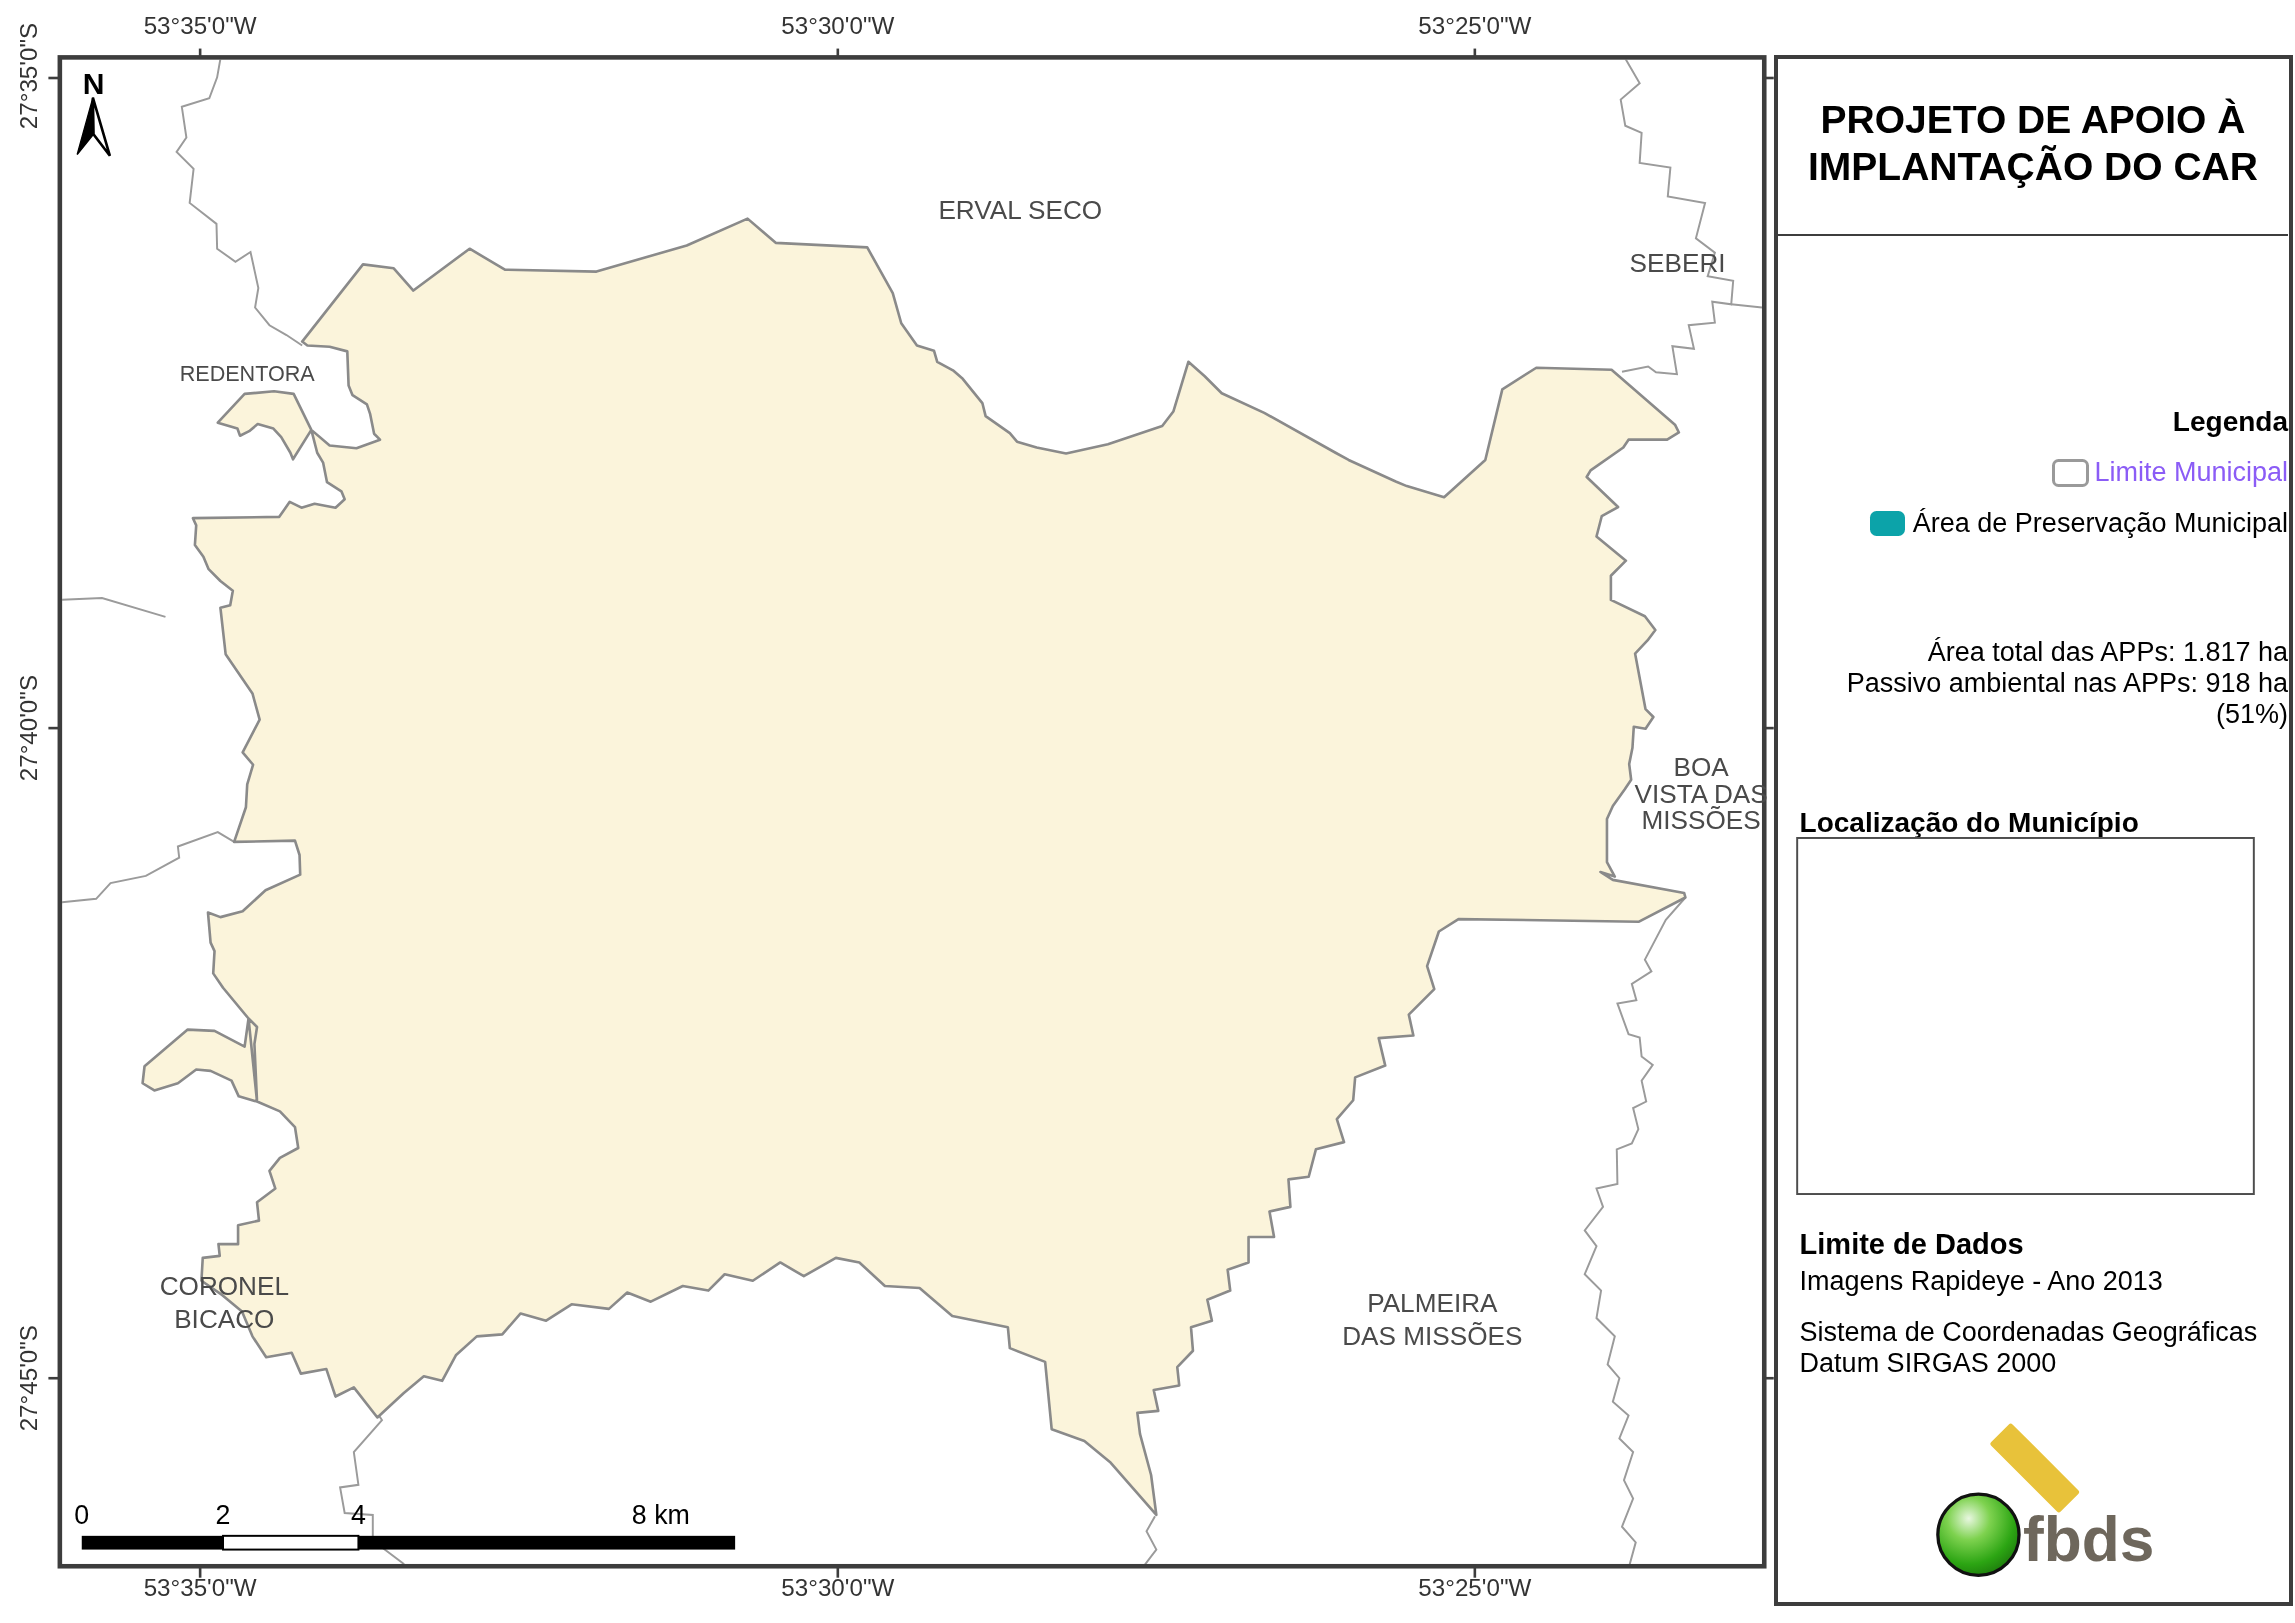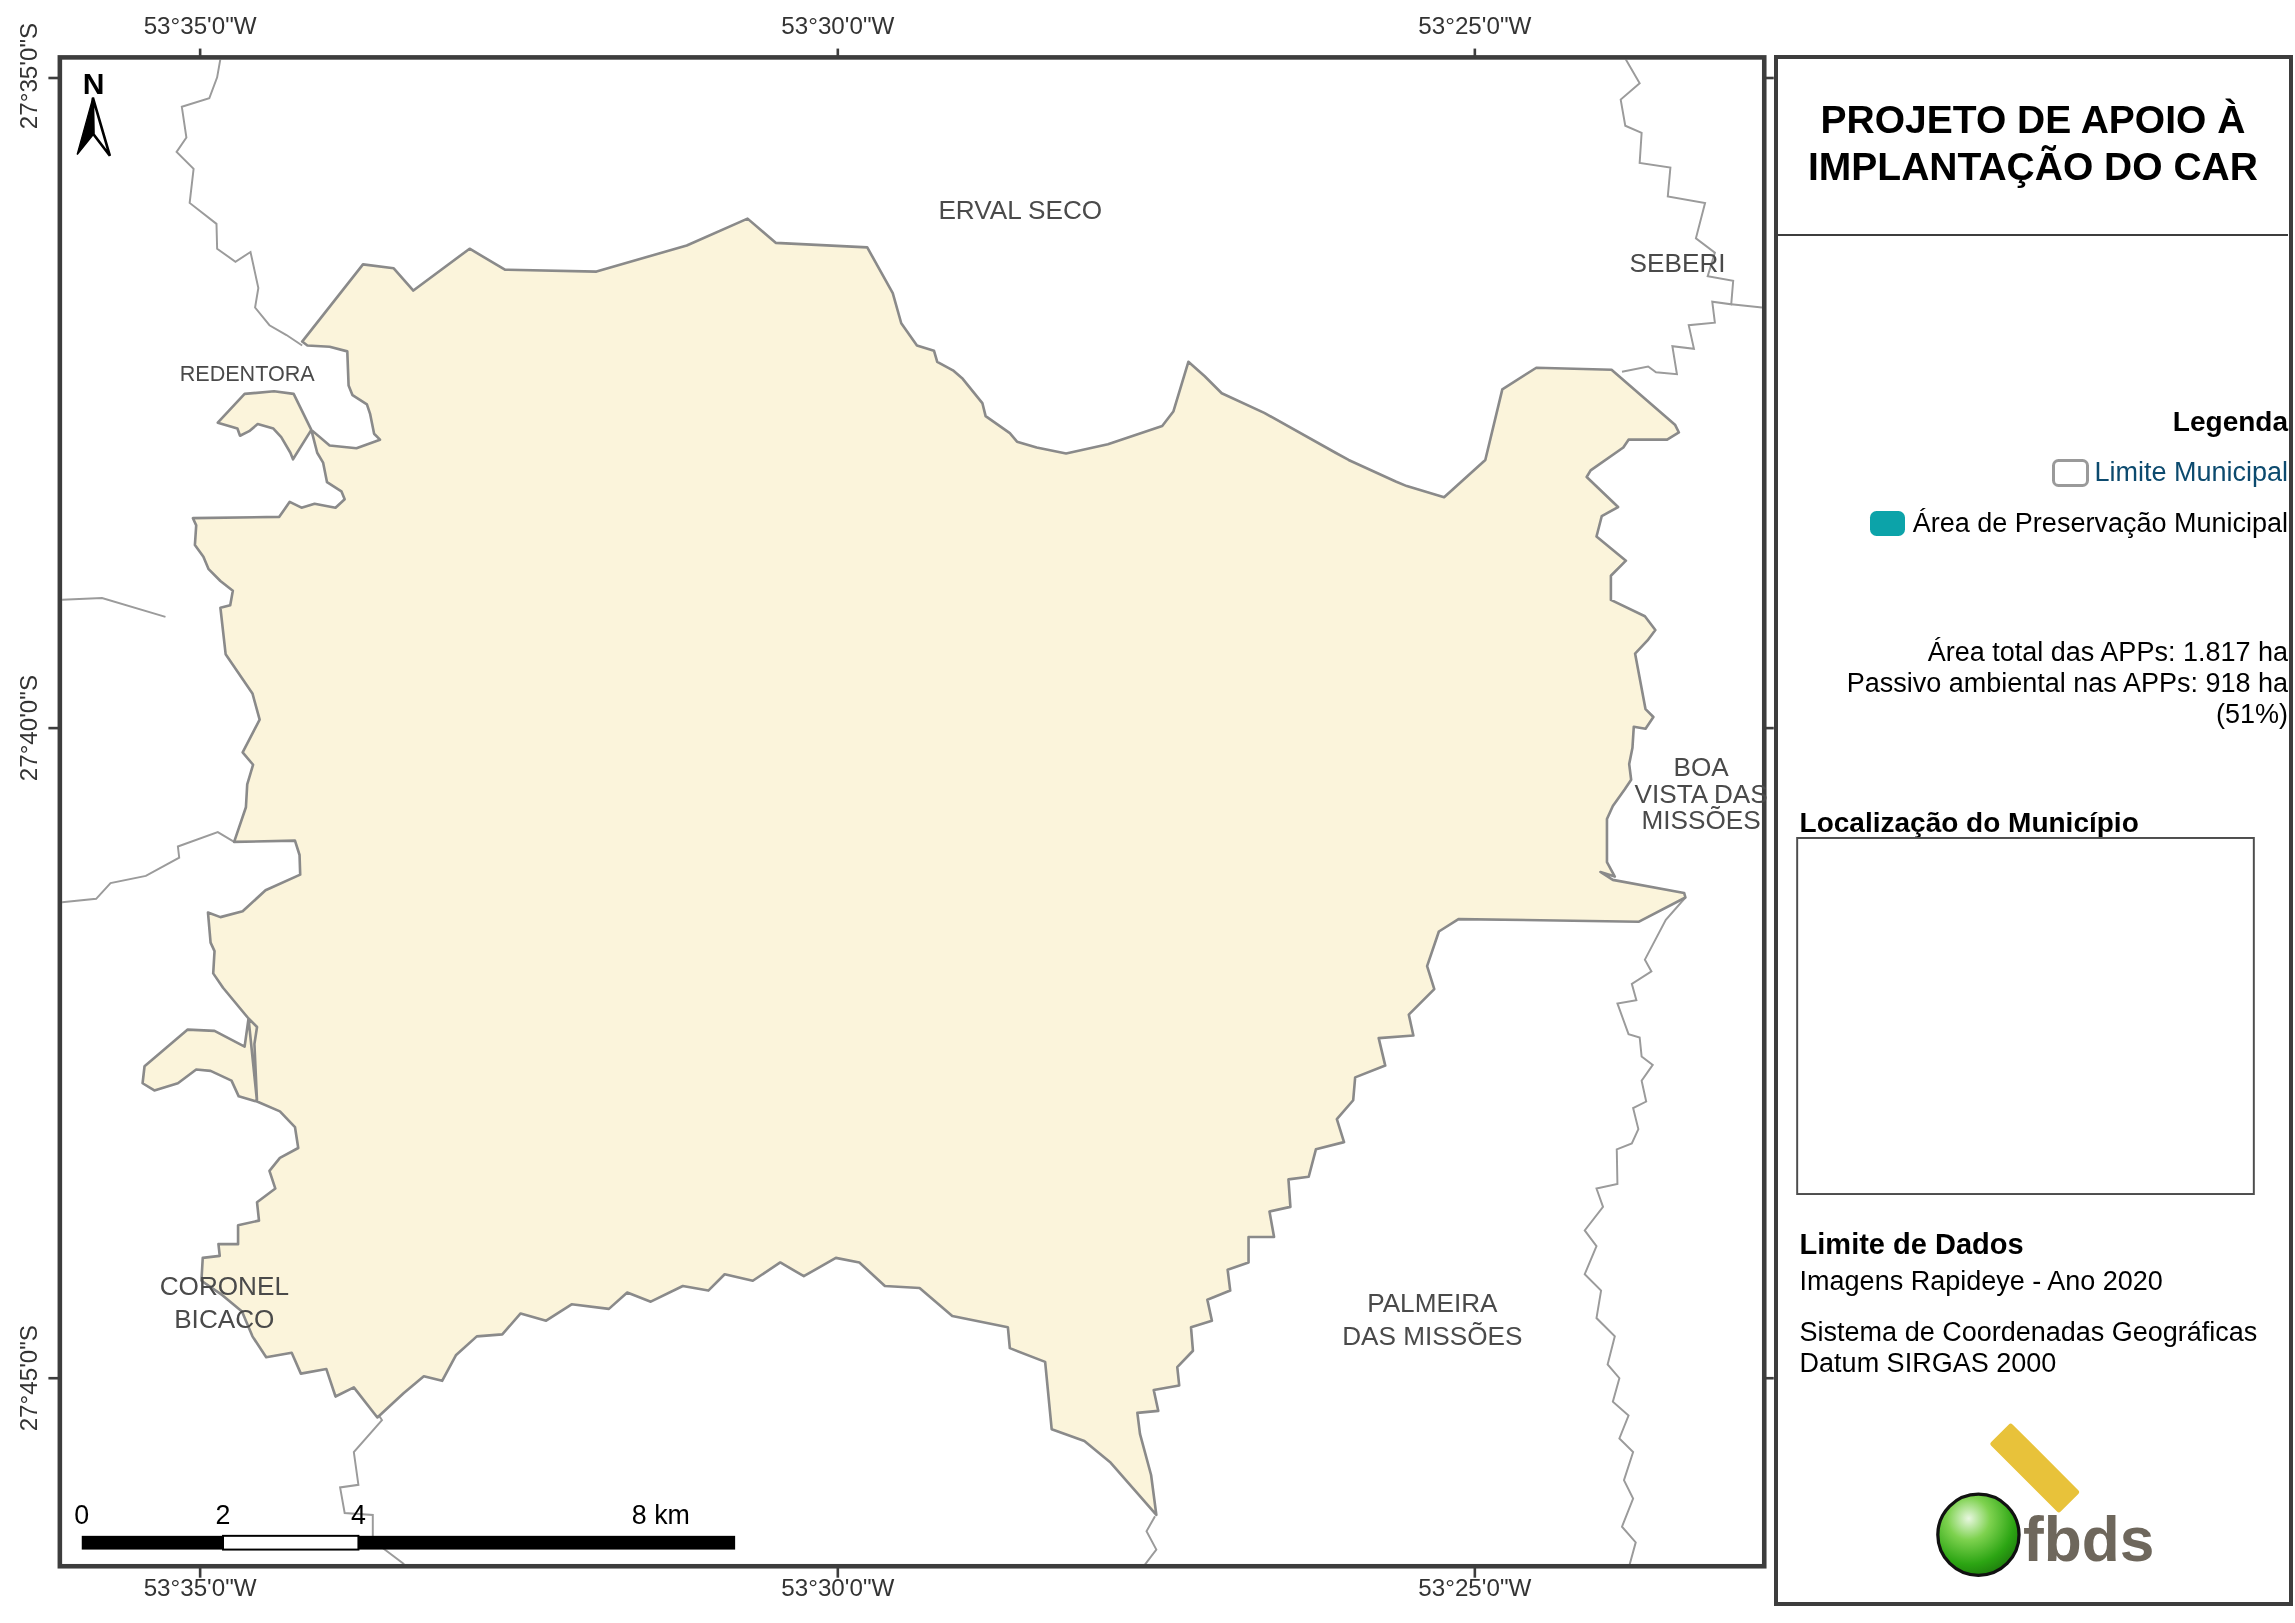--- a/index.html
+++ b/index.html
@@ -129,42 +129,42 @@
     <div style="margin-top:37px;text-align:center;font-size:39px;font-weight:bold;line-height:47px;color:#000;">PROJETO DE APOIO À<br>IMPLANTAÇÃO DO CAR</div>
   </div>
 
 
   <div class="abs" style="left:0;top:319px;width:510px;text-align:right;">
 
     <div style="margin:27.5px 0 0 21.6px;font-size:28px;font-weight:bold;color:#000;">Legenda</div>
 
     <div style="margin:19.6px 0 0 19px;">
       <span style="display:inline-block;width:31px;height:22px;border:3.3px solid #9a9a9a;border-radius:6.5px;background:#fff;vertical-align:middle;"></span>
-      <span style="font-size:27px;color:#0c4a6e;vertical-align:middle;margin-left:2.6px;">Limite Municipal</span>
+      <span style="font-size:27px;color:#8b5cf6;vertical-align:middle;margin-left:2.6px;">Limite Municipal</span>
     </div>
 
     <div style="margin:19.6px 0 0 19px;">
       <span style="display:inline-block;width:35px;height:25px;border-radius:6.5px;background:#0CA3A9;vertical-align:middle;"></span>
       <span style="font-size:27px;color:#000;vertical-align:middle;margin-left:5.2px;">Área de Preservação Municipal</span>
     </div>
 
     <div style="margin:98px 0 0 21.6px;font-size:27px;color:#000;line-height:31px;">Área total das APPs: 1.817 ha<br>Passivo ambiental nas APPs: 918 ha (51%)</div>
   </div>
 
   <div class="abs" style="left:21.6px;top:748px;font-size:28px;font-weight:bold;color:#000;">Localização do Município</div>
 
   <svg class="abs" style="left:18.3px;top:778px;" width="459" height="358" viewBox="0 0 702 548">
     <rect x="0" y="0" width="702" height="548" fill="#ffffff"></rect>
 
     <g id="locator"></g>
     <rect x="1.5" y="1.5" width="699" height="545" fill="none" stroke="#4d4d4d" stroke-width="3"></rect>
   </svg>
 
   <div class="abs" style="left:21.6px;top:1169px;font-size:29px;font-weight:bold;color:#000;">Limite de Dados</div>
-  <div class="abs" style="left:21.6px;top:1207px;font-size:27px;color:#000;">Imagens Rapideye - Ano 2020</div>
+  <div class="abs" style="left:21.6px;top:1207px;font-size:27px;color:#000;">Imagens Rapideye - Ano 2013</div>
   <div class="abs" style="left:21.6px;top:1258px;font-size:27px;color:#000;line-height:31px;">Sistema de Coordenadas Geográficas<br>Datum SIRGAS 2000</div>
 
   <svg class="abs" style="left:150px;top:1348px;" width="262" height="190" viewBox="0 0 400 290">
     <defs>
       <radialGradient id="sph" cx="38%" cy="30%" r="75%">
         <stop offset="0%" stop-color="#e8f7e0"></stop>
         <stop offset="35%" stop-color="#7ed24f"></stop>
         <stop offset="75%" stop-color="#2ca513"></stop>
         <stop offset="100%" stop-color="#1d7a0c"></stop>
       </radialGradient>

